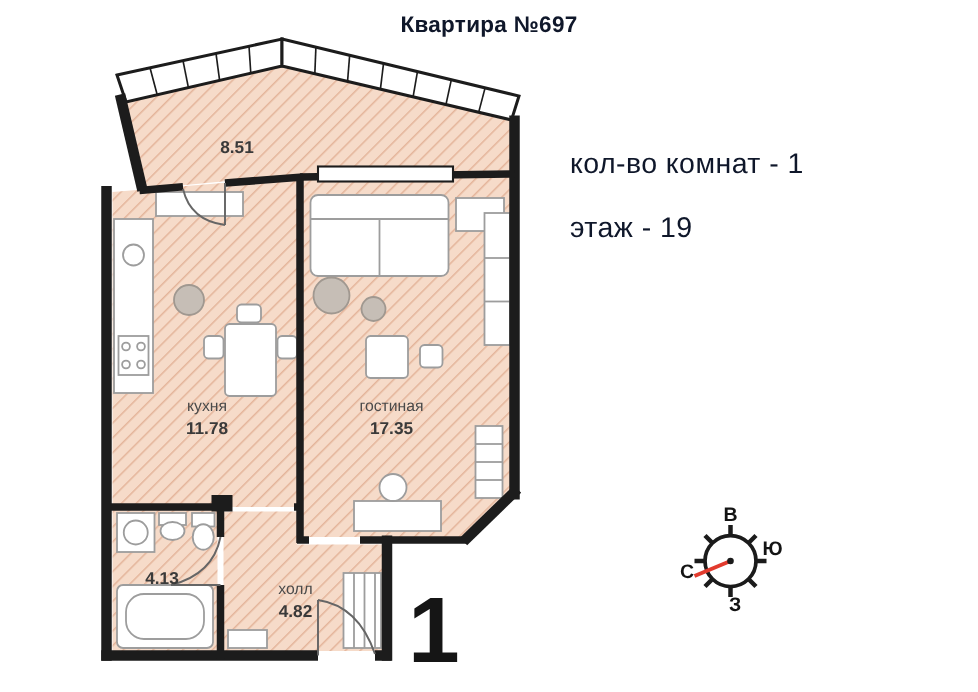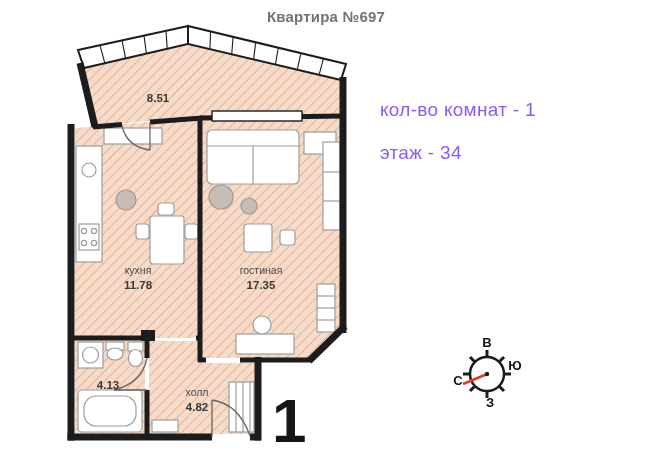--- a/index.html
+++ b/index.html
@@ -2,27 +2,27 @@
 <html><head>
 <meta charset="utf-8">
 <style>
   html,body { margin:0; padding:0; background:#fff; }
   .canvas {
     position:relative; width:652px; height:461px; background:#ffffff;
     font-family:"Liberation Sans", sans-serif; overflow:hidden; color:#1d1d1d;
   }
   .title {
     position:absolute; top:8px; left:0; width:652px; text-align:center;
-    font-size:15px; font-weight:700; color:#737373; letter-spacing:.2px;
+    font-size:15px; font-weight:700; color:#0f172a; letter-spacing:.2px;
   }
   .plan-svg { position:absolute; left:0; top:0; }
   .info { position:absolute; left:380px; top:100px; }
   .info-line {
     font-size:19px; line-height:20px; margin-bottom:23px;
-    color:#8b5cf6; letter-spacing:.3px; white-space:nowrap;
+    color:#0f172a; letter-spacing:.3px; white-space:nowrap;
   }
   .info-line sup { font-size:12px; }
   .big-number {
     position:absolute; left:272px; top:390px;
     font-size:62px; font-weight:700; line-height:1; color:#151515;
   }
   svg text { font-family:"Liberation Sans", sans-serif; }
   .room-label { fill:#4a4a4a; font-size:10.5px; text-anchor:middle; }
   .room-area  { fill:#3a3a3a; font-size:11.5px; font-weight:600; text-anchor:middle; }
   .compass-letter { fill:#141414; font-size:13px; font-weight:700; text-anchor:middle; }
@@ -181,18 +181,18 @@
       <circle cx="487" cy="374" r="2.2" fill="#1b1b1b"></circle>
       <text class="compass-letter" x="487" y="347">В</text>
       <text class="compass-letter" x="515" y="370">Ю</text>
       <text class="compass-letter" x="490" y="407">З</text>
       <text class="compass-letter" x="458" y="385">С</text>
     </g>
   </svg>
 
   <div class="info">
     <div class="info-line">кол-во комнат - 1</div>
-    <div class="info-line">этаж - 34</div>
+    <div class="info-line">этаж - 19</div>
   </div>
 
   <div class="big-number">1</div>
 
 </div>
 
 </body></html>

